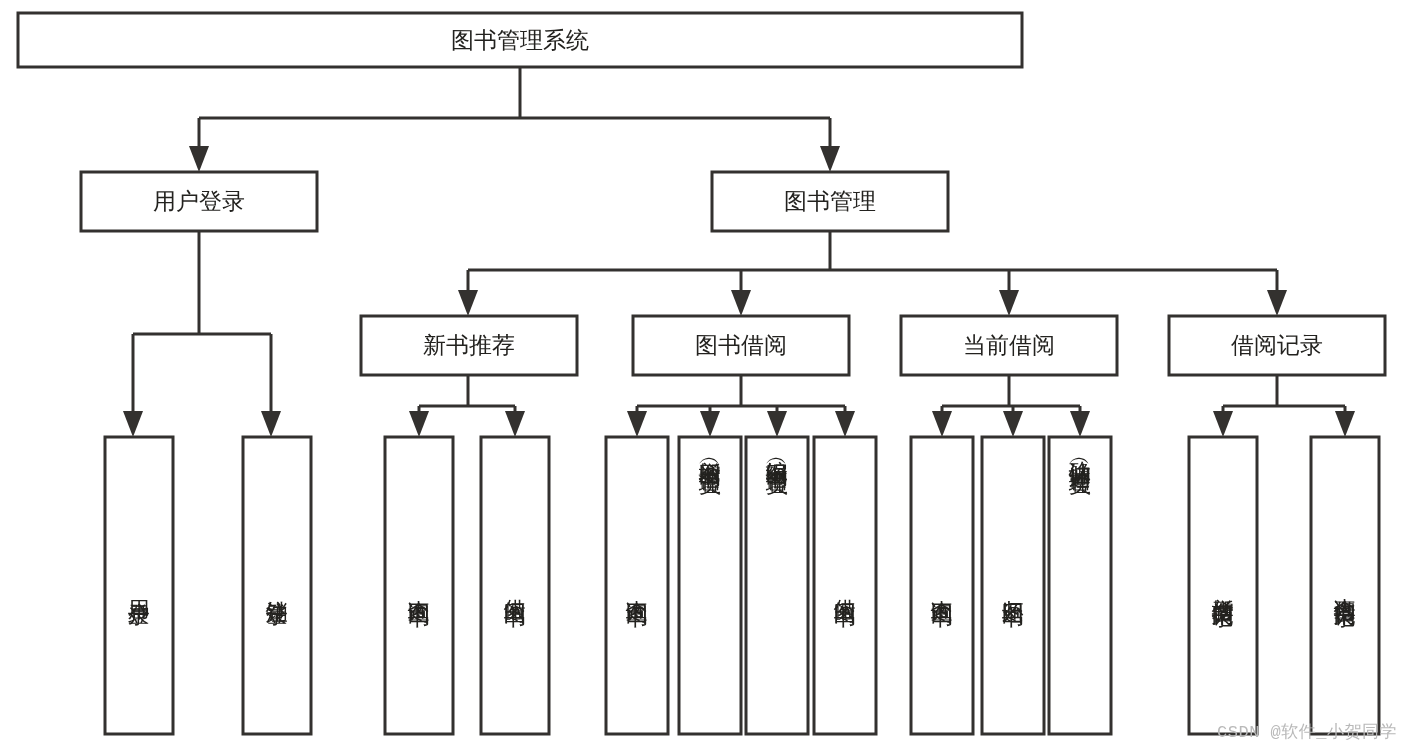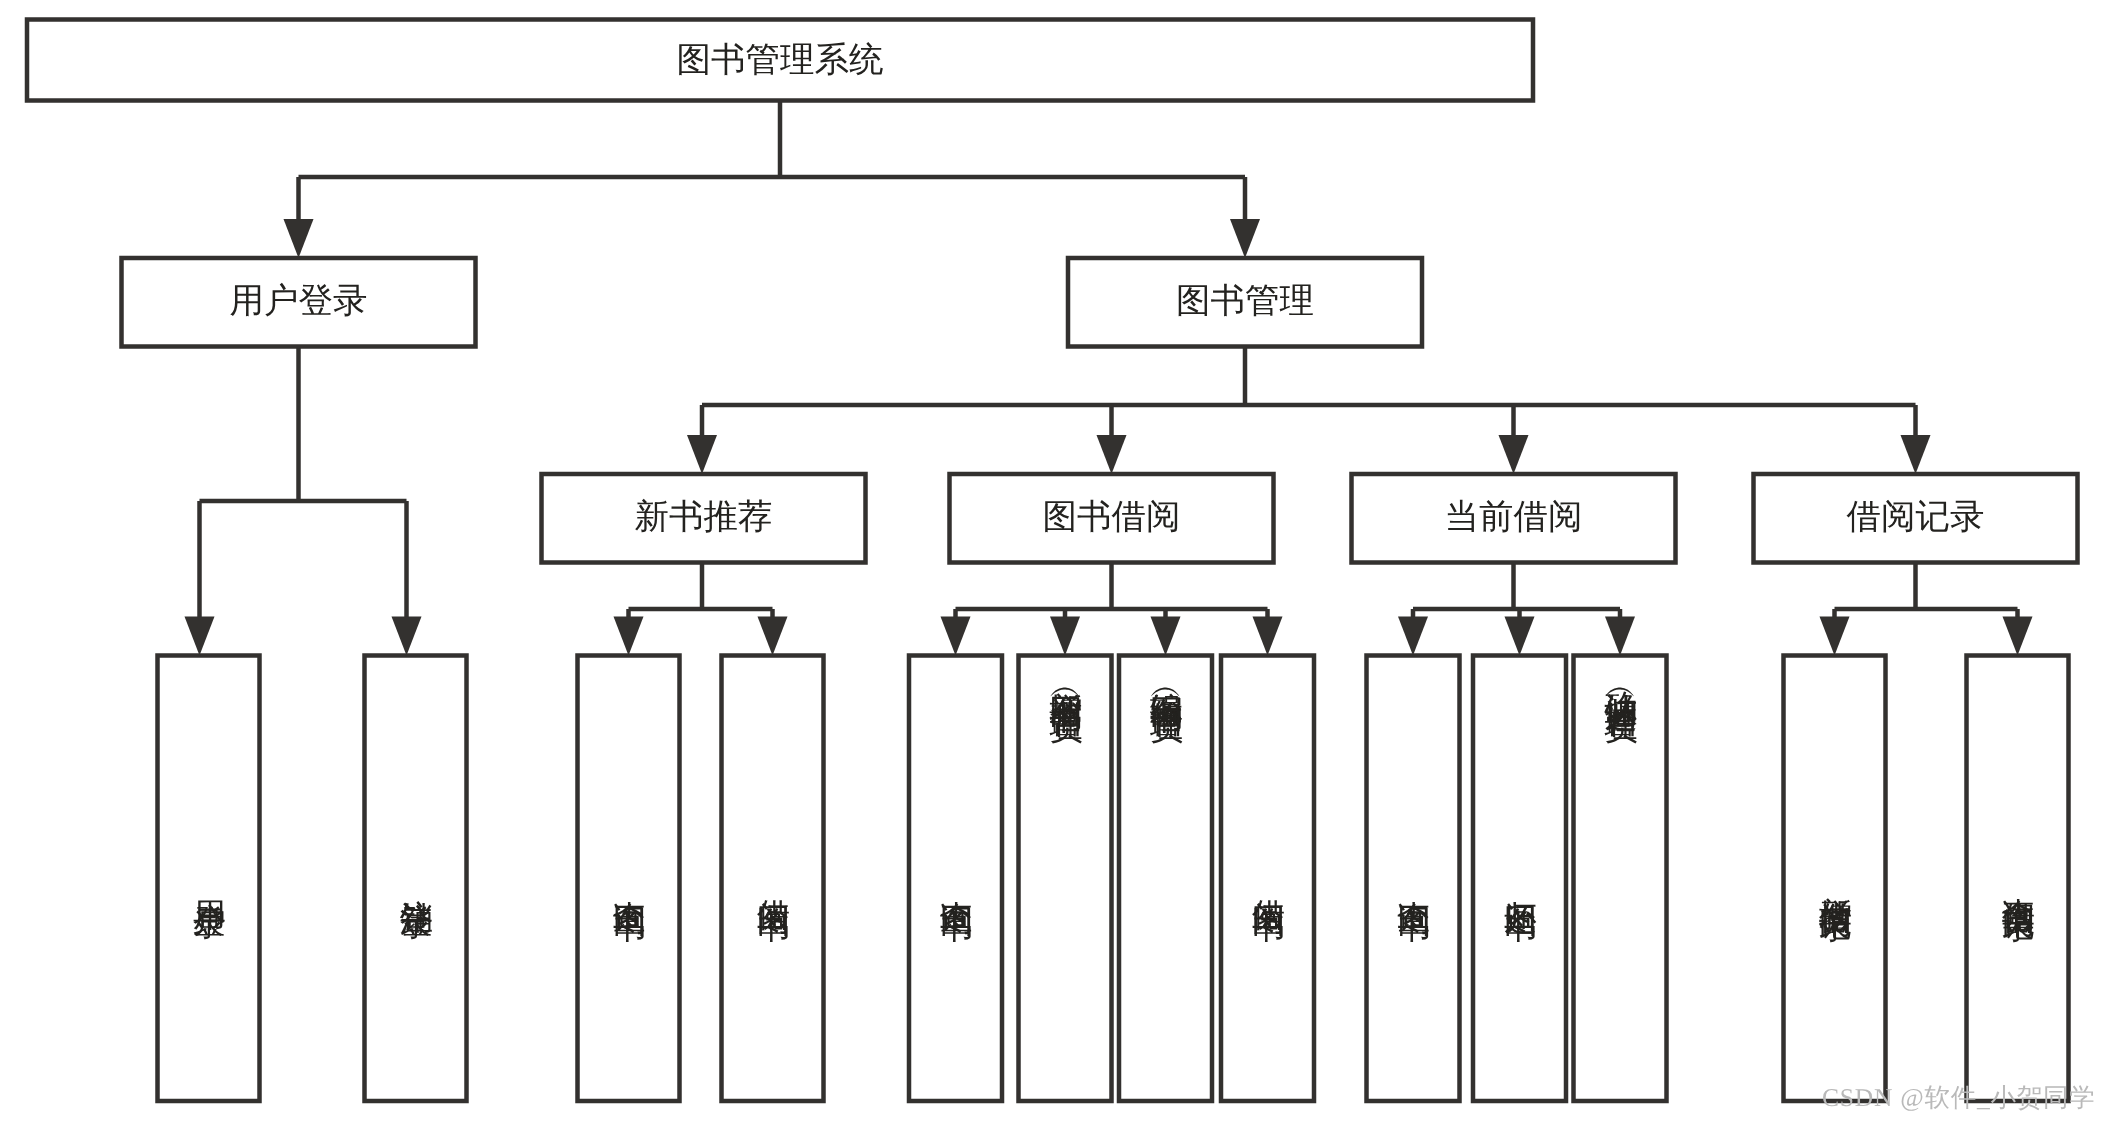--- a/index.html
+++ b/index.html
@@ -55,21 +55,21 @@
     font-size: 22px;
     line-height: 1.06;
     letter-spacing: 2px;
     color: #23221f;
     white-space: nowrap;
   }
   .watermark {
     position: absolute;
     right: 8px;
     bottom: 4px;
-    font-family: Liberation Serif, serif;
+    font-family: Liberation Mono, monospace;
     font-size: 17px;
     color: #b9b9b9;
     letter-spacing: 0.5px;
     user-select: none;
   }
 </style>
 </head>
 <body>
 
 <svg id="diagram" viewBox="0 0 1405 747">

